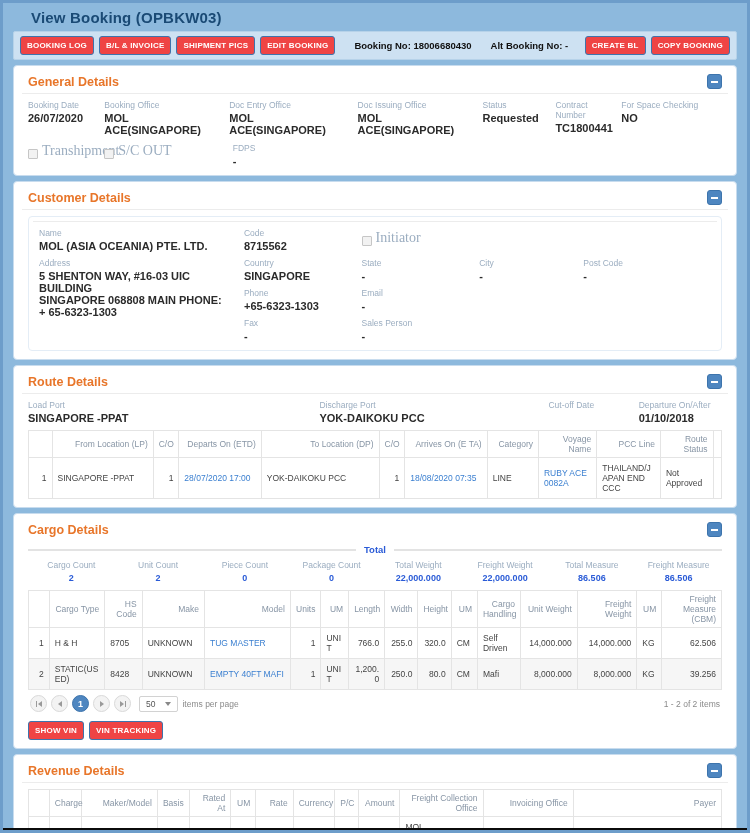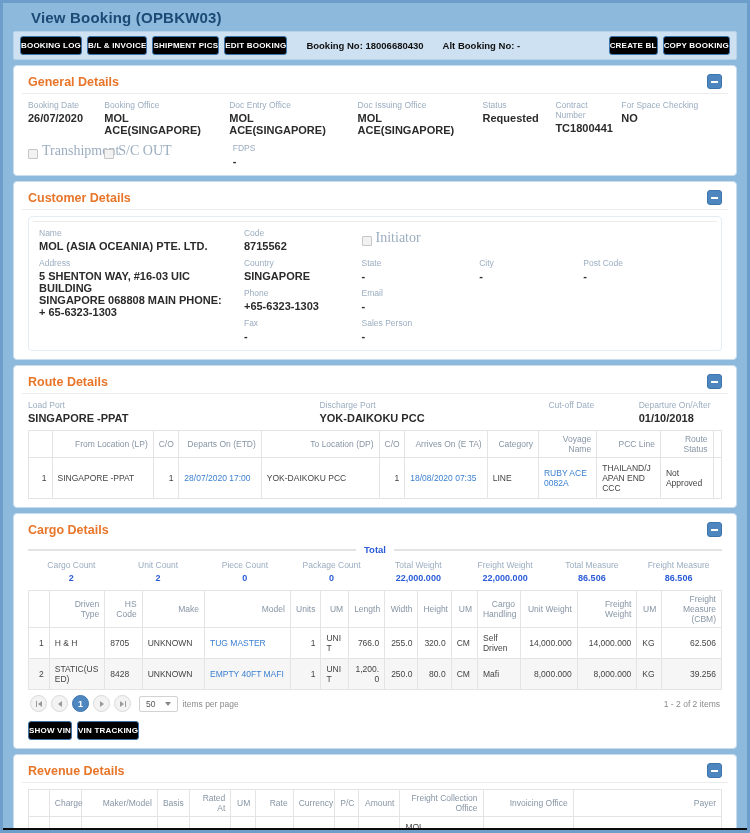--- a/index.html
+++ b/index.html
@@ -14,22 +14,22 @@
   .page-title {
     color:#1a4a75; font-size:15px; font-weight:bold;
     padding:6px 0 5px 28px; letter-spacing:.2px;
   }
   .strip {
     background:#cde1f2; border:1px solid #b6d2e9; border-radius:2px;
     margin:0 10px; padding:4px 6px;
     display:flex; align-items:center; gap:5px;
   }
   .btn {
-    background:#000000; border:1px solid #3d74ac; color:#fff;
-    font-size:8px; font-weight:bold; padding:4px 0; border-radius:3px;
+    background:#ef4444; border:1px solid #3d74ac; color:#fff;
+    font-size:8px; font-weight:bold; padding:4px 6px; border-radius:3px;
     letter-spacing:.2px; cursor:pointer; white-space:nowrap;
   }
   .strip .spacer { flex:1; }
   .bno { font-size:9.5px; font-weight:bold; color:#111; margin-left:14px; white-space:nowrap; }
   .card {
     background:#fff; border:1px solid #c8dcee; border-radius:4px;
     margin:5px 10px 0 10px; padding:5px 14px 8px 14px;
   }
   .card-head { display:flex; align-items:center; justify-content:space-between; padding:3px 0 4px 0; }
   .sec-title { color:#e8762a; font-size:12.5px; font-weight:bold; }
@@ -375,21 +375,21 @@
       <col style="width:3.8%">
         <col style="width:6.2%">
         <col style="width:8.2%">
         <col style="width:8.6%">
         <col style="width:3.6%">
         <col style="width:8.6%">
     </colgroup>
     <tbody>
         <tr>
       <th></th>
-      <th>Driven Type</th>
+      <th>Cargo Type</th>
       <th>HS Code</th>
       <th>Make</th>
       <th>Model</th>
       <th>Units</th>
       <th>UM</th>
       <th>Length</th>
       <th>Width</th>
       <th>Height</th>
       <th>UM</th>
       <th>Cargo Handling</th>

